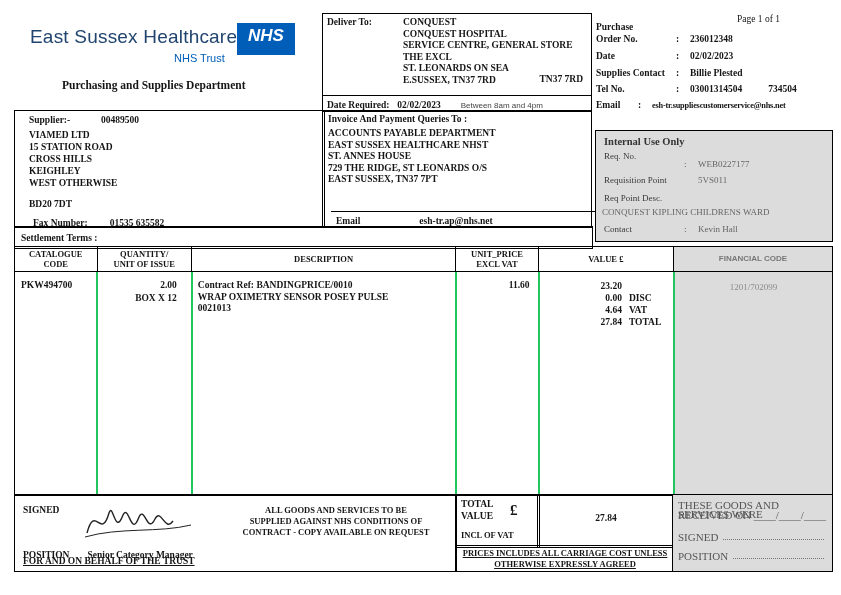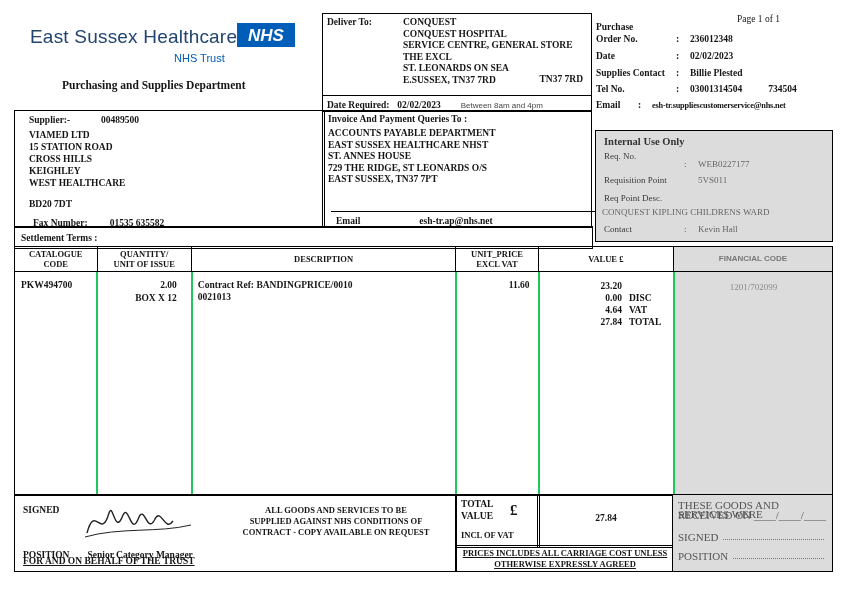--- a/index.html
+++ b/index.html
@@ -25,21 +25,21 @@
   .rtx{font-size:11px;color:#555;line-height:9px;}
 </style>
 </head>
 <body>
 
 <div class="page">
 
   <div class="a" style="left:737px;top:14px;font-size:9.5px;">Page 1 of 1</div>
 
   <div class="a sans" style="left:30px;top:26px;font-size:19px;color:#21456f;letter-spacing:.2px;">East Sussex Healthcare</div>
-  <div class="a sans" style="left:237px;top:23px;width:58px;height:24px;background:#005EB8;color:#fff;
+  <div class="a sans" style="left:237px;top:23px;width:58px;height:32px;background:#005EB8;color:#fff;
        font-style:italic;font-weight:bold;font-size:17px;text-align:center;line-height:26px;">NHS</div>
   <div class="a sans" style="left:174px;top:52px;font-size:11px;color:#005EB8;">NHS Trust</div>
   <div class="a t" style="left:62px;top:80px;font-size:11.5px;">Purchasing and Supplies Department</div>
 
   <div class="bx" style="left:322px;top:13px;width:268px;height:97px;">
     <div class="a t" style="left:4px;top:3px;">Deliver To:</div>
     <div class="a" style="left:80px;top:3px;">
       <div class="t">CONQUEST</div>
       <div class="t">CONQUEST HOSPITAL</div>
       <div class="t">SERVICE CENTRE,  GENERAL STORE</div>
@@ -86,21 +86,21 @@
   </div>
 
   <div class="bx" style="left:14px;top:110px;width:309px;height:116px;">
     <div class="a t" style="left:14px;top:4px;">Supplier:-</div>
     <div class="a t" style="left:86px;top:4px;">00489500</div>
     <div class="a" style="left:14px;top:18px;">
       <div class="t" style="line-height:12px;">VIAMED LTD</div>
       <div class="t" style="line-height:12px;">15 STATION ROAD</div>
       <div class="t" style="line-height:12px;">CROSS HILLS</div>
       <div class="t" style="line-height:12px;">KEIGHLEY</div>
-      <div class="t" style="line-height:12px;">WEST HEALTHCARE</div>
+      <div class="t" style="line-height:12px;">WEST OTHERWISE</div>
     </div>
     <div class="a t" style="left:14px;top:88px;">BD20 7DT</div>
     <div class="a" style="left:18px;top:101px;">
       <span class="t">Fax Number:</span>
       <span class="t" style="margin-left:18px;">01535 635582</span>
     </div>
   </div>
 
   <div class="bx" style="left:322px;top:110px;width:268px;height:116px;">
     <div class="a t" style="left:5px;top:3px;">Invoice And Payment Queries To :</div>
@@ -151,20 +151,21 @@
       <div class="bc" style="width:82px;">
         <div class="t" style="padding:8px 0 0 6px;">PKW494700</div>
       </div>
       <div class="bc" style="width:94px;text-align:right;">
         <div class="t" style="padding:8px 14px 0 0;">2.00</div>
         <div class="t" style="padding:1px 14px 0 0;">BOX X 12</div>
       </div>
       <div class="bc" style="width:265px;">
         <div style="padding:8px 0 0 5px;">
           <div class="t">Contract Ref: BANDINGPRICE/0010</div>
+          <div class="t">WRAP OXIMETRY SENSOR POSEY PULSE</div>
           <div class="t">0021013</div>
         </div>
       </div>
       <div class="bc" style="width:82px;text-align:right;">
         <div class="t" style="padding:8px 8px 0 0;">11.60</div>
       </div>
       <div class="bc" style="width:135px;">
         <div style="padding:8px 8px 0 0;">
           <div class="vrow">
             <span class="num">23.20</span>

